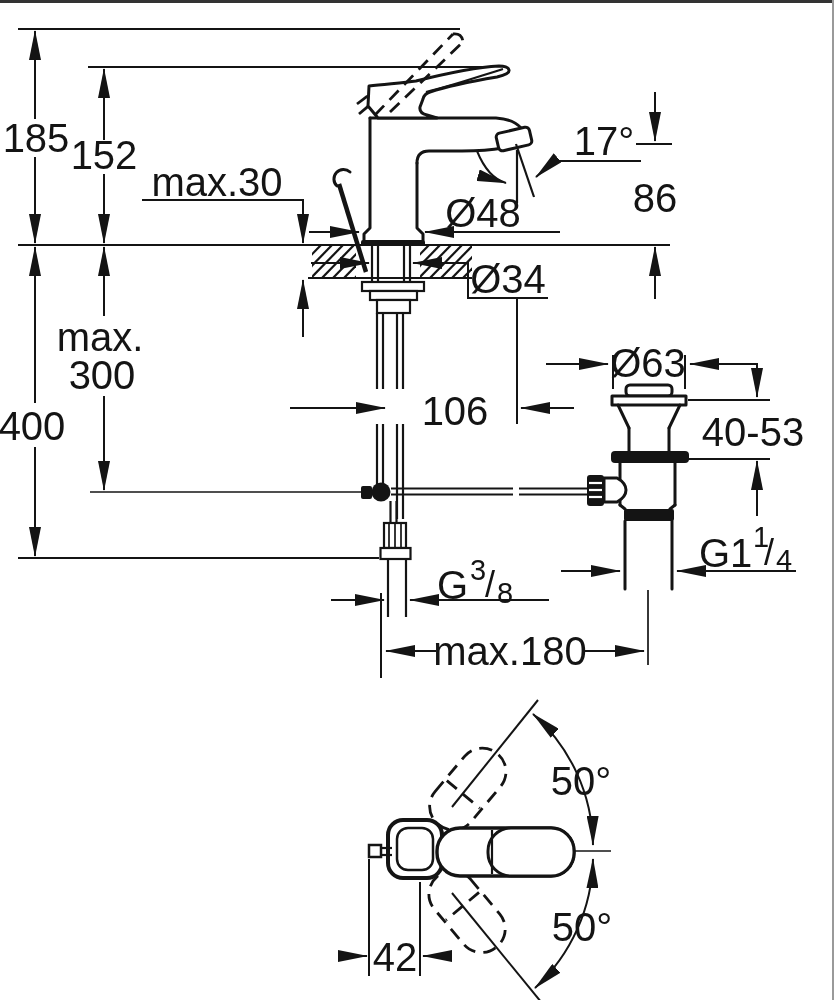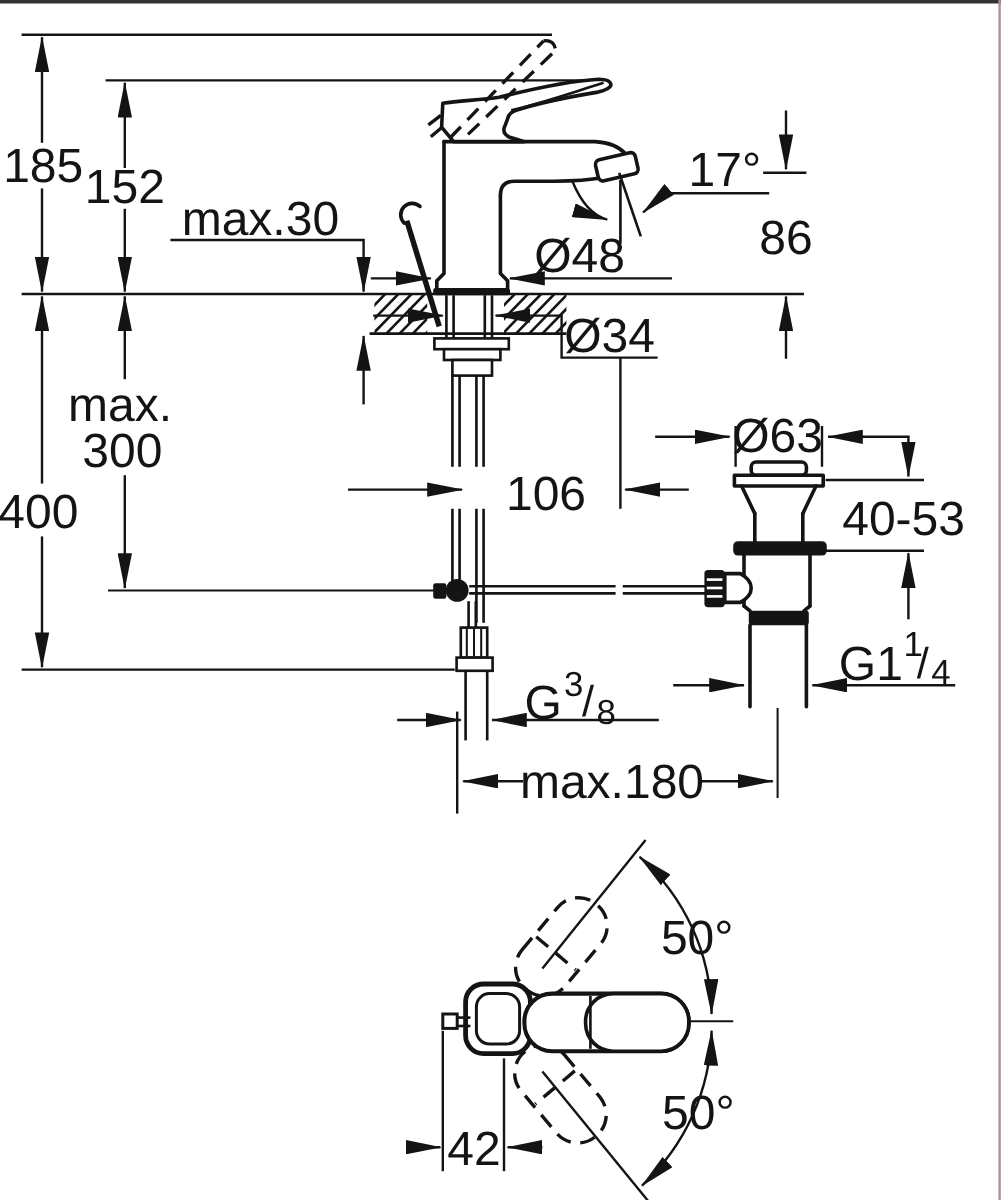--- a/index.html
+++ b/index.html
@@ -1,16 +1,16 @@
 <!DOCTYPE html>
 <html><head>
 <meta charset="utf-8">
 <style>
   html,body{margin:0;padding:0;background:#e8e8e8;}
-  #stage{width:834px;height:1000px;background:#b91c1c;position:relative;margin:0 auto;overflow:hidden;}
+  #stage{width:834px;height:1000px;background:#a21caf;position:relative;margin:0 auto;overflow:hidden;}
   svg{display:block;}
   .dim{font-family:"Liberation Sans","DejaVu Sans",sans-serif;font-size:40px;fill:#141414;}
   .dim-small{font-family:"Liberation Sans","DejaVu Sans",sans-serif;font-size:29px;fill:#141414;}
   .dim-slash{font-family:"Liberation Sans","DejaVu Sans",sans-serif;font-size:36px;fill:#141414;}
   .obj{stroke:#141414;stroke-width:3;fill:none;stroke-linecap:round;stroke-linejoin:round;}
   .obj2{stroke:#141414;stroke-width:2.2;fill:none;stroke-linecap:butt;}
   .dimln{stroke:#141414;stroke-width:2;fill:none;stroke-linecap:butt;}
   .thin{stroke:#141414;stroke-width:1.7;fill:none;}
   .solidfill{fill:#141414;stroke:none;}
   .whitefill{fill:#ffffff;}

